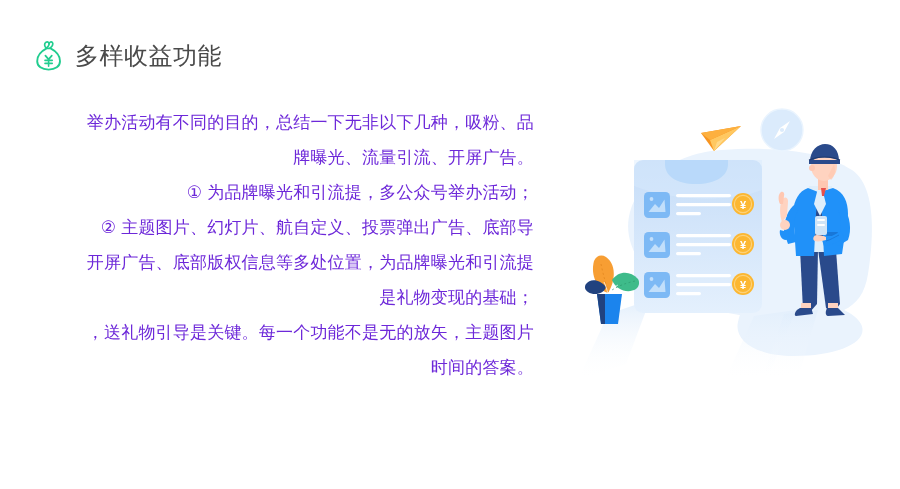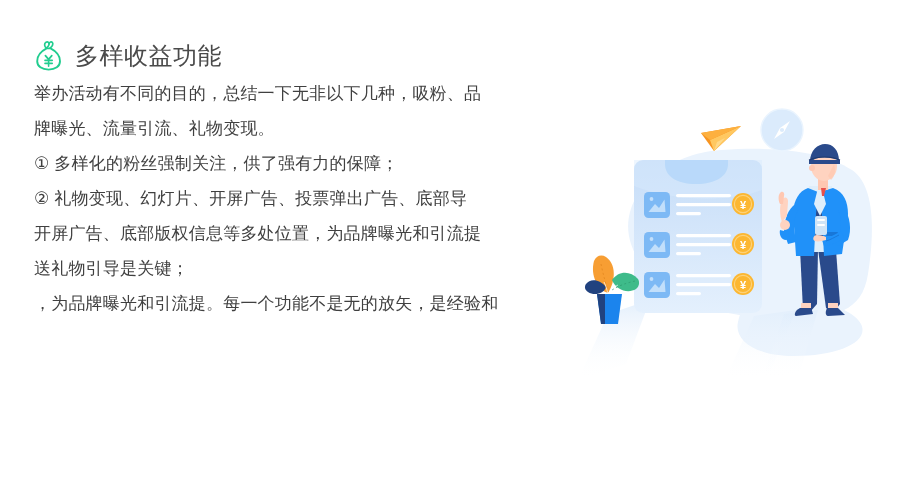--- a/index.html
+++ b/index.html
@@ -21,20 +21,21 @@
     background: #ffffff;
     overflow: hidden;
   }
 
   
   .content {
     position: absolute;
     left: 34px;
     top: 36px;
     width: 500px;
+    text-align: right;
   }
 
   .heading-row {
     display: flex;
     align-items: center;
     gap: 11px;
     height: 40px;
   }
   .heading-icon {
     width: 30px;
@@ -44,22 +45,23 @@
   }
   .heading-title {
     font-size: 24px;
     color: #4a4a4a;
     letter-spacing: 0.5px;
     line-height: 1;
     white-space: nowrap;
   }
 
   .body-text {
+    margin-top: 29px;
     font-size: 17px;
-    color: #404040;
+    color: #6d28d9;
     line-height: 35px;
     letter-spacing: 0.2px;
   }
   .body-text p {
     margin: 0;
     white-space: nowrap;
   }
 
   
   .illustration {
@@ -93,26 +95,27 @@
         <path d="M11.4 15.6 L 14.6 19.4 L 17.8 15.6" fill="none" stroke="#21cd8f" stroke-width="1.7" stroke-linecap="round" stroke-linejoin="round"></path>
         <path d="M11.0 20.4 L 18.2 20.4" fill="none" stroke="#21cd8f" stroke-width="1.6" stroke-linecap="round"></path>
         <path d="M11.0 23.4 L 18.2 23.4" fill="none" stroke="#21cd8f" stroke-width="1.6" stroke-linecap="round"></path>
         <path d="M14.6 19.4 L 14.6 26.2" fill="none" stroke="#21cd8f" stroke-width="1.6" stroke-linecap="round"></path>
       </svg>
       <div class="heading-title">多样收益功能</div>
     </div>
 
     <div class="body-text">
       <p>举办活动有不同的目的，总结一下无非以下几种，吸粉、品</p>
-      <p>牌曝光、流量引流、礼物变现。</p>
-      <p>① 多样化的粉丝强制关注，供了强有力的保障；</p>
-      <p>② 礼物变现、幻灯片、开屏广告、投票弹出广告、底部导</p>
+      <p>牌曝光、流量引流、开屏广告。</p>
+      <p>① 为品牌曝光和引流提，多公众号举办活动；</p>
+      <p>② 主题图片、幻灯片、航自定义、投票弹出广告、底部导</p>
       <p>开屏广告、底部版权信息等多处位置，为品牌曝光和引流提</p>
-      <p>送礼物引导是关键；</p>
-      <p>，为品牌曝光和引流提。每一个功能不是无的放矢，是经验和</p>
+      <p>是礼物变现的基础；</p>
+      <p>，送礼物引导是关键。每一个功能不是无的放矢，主题图片</p>
+      <p>时间的答案。</p>
     </div>
 
   </div>
 
   <div class="illustration">
     <svg viewBox="0 0 344 300" xmlns="http://www.w3.org/2000/svg">
 
       <defs>
         <linearGradient id="shadowGrad" x1="0" y1="0" x2="0" y2="1">
           <stop offset="0%" stop-color="#dcebfb" stop-opacity="0.95"></stop>

